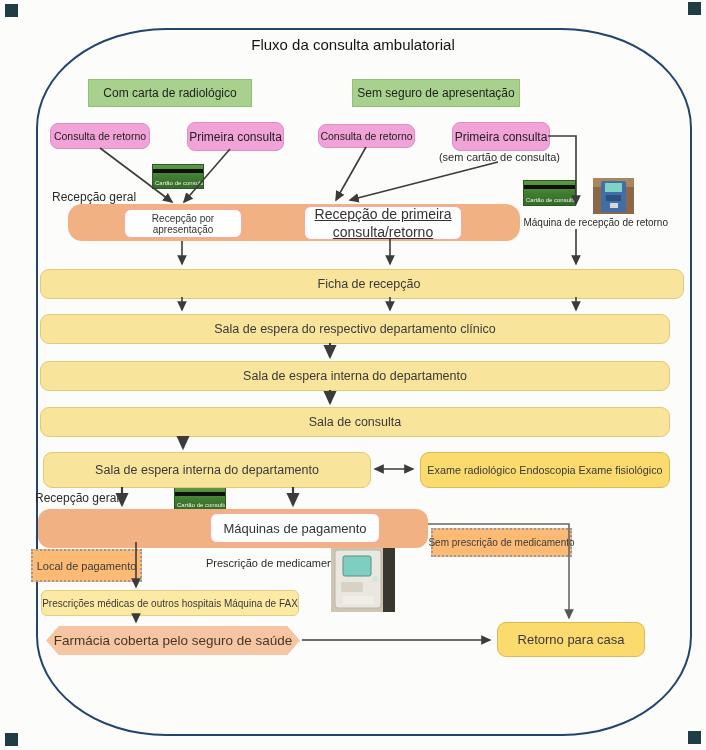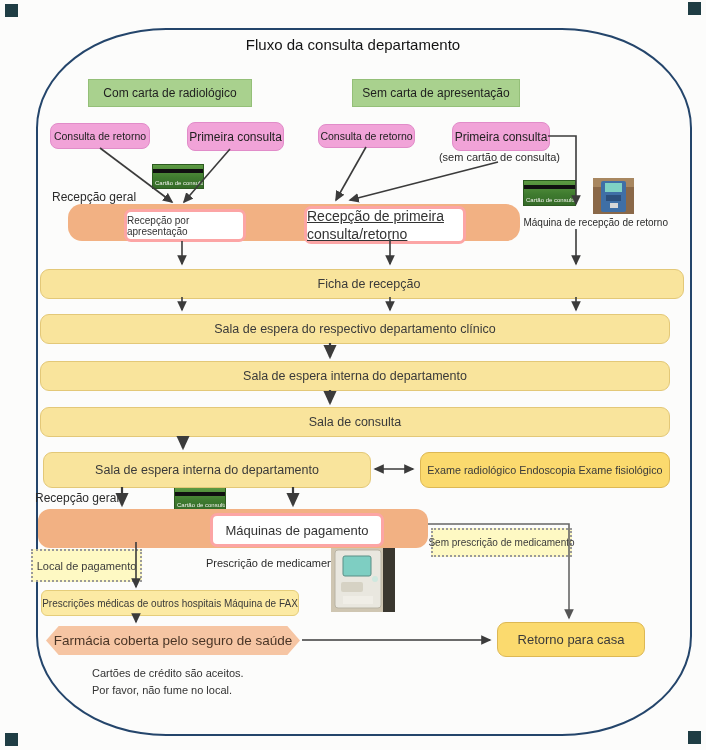--- a/index.html
+++ b/index.html
@@ -24,31 +24,31 @@
   .green-box{
     background:#a9d18e;border:1px solid #94bf78;
     font-size:12px;color:#1e1e1e;display:flex;align-items:center;justify-content:center;
   }
   .pink-box{
     background:#f1a3d8;border:1px solid #e18cc9;border-radius:8px;
     color:#222;display:flex;align-items:center;justify-content:center;white-space:nowrap;
   }
   .orange-bar{background:#f2b183;border-radius:14px;}
   .white-box{
-    background:#ffffff;border:3px solid #fca5a5;border-radius:7px;
-    color:#333;display:flex;align-items:center;justify-content:center;text-align:left;
+    background:#ffffff;border:1px solid #fca5a5;border-radius:7px;
+    color:#333;display:flex;align-items:center;justify-content:center;text-align:center;
   }
   .ybar{
     background:#f9e49c;border:1px solid #e3c878;border-radius:9px;
     font-size:12.5px;color:#3a3a3a;display:flex;align-items:center;justify-content:center;
     white-space:nowrap;
   }
   .gold{background:#fbda6e;border:1px solid #ddb854;}
   .dashed-box{
-    background:#fef9c3;border:2px dotted #9a9a9a;color:#3c3c3c;
+    background:#fdba74;border:2px dotted #9a9a9a;color:#3c3c3c;
     display:flex;align-items:center;justify-content:center;white-space:nowrap;
   }
   .lbl{color:#2b2b2b;white-space:nowrap;}
 
   .card-icon{
     background:linear-gradient(180deg,#5d9a43 0%,#3f7b2f 55%,#356b28 100%);
     border:1px solid #2c5a20;overflow:hidden;
   }
   .card-stripe{position:absolute;left:0;top:4px;width:100%;height:4px;background:#101010;}
   .card-label{position:absolute;left:2px;bottom:2px;font-size:6px;color:#f2f2ee;white-space:nowrap;}
@@ -70,24 +70,24 @@
 
 <div id="canvas">
 
   <div class="abs corner-sq" style="left:5px;top:4px;"></div>
   <div class="abs corner-sq" style="left:688px;top:2px;"></div>
   <div class="abs corner-sq" style="left:5px;top:733px;"></div>
   <div class="abs corner-sq" style="left:688px;top:731px;"></div>
 
   <div class="abs outer-border"></div>
 
-  <div class="abs page-title">Fluxo da consulta departamento</div>
+  <div class="abs page-title">Fluxo da consulta ambulatorial</div>
 
   <div class="abs green-box" style="left:88px;top:79px;width:162px;height:26px;">Com carta de radiológico</div>
-  <div class="abs green-box" style="left:352px;top:79px;width:166px;height:26px;">Sem carta de apresentação</div>
+  <div class="abs green-box" style="left:352px;top:79px;width:166px;height:26px;">Sem seguro de apresentação</div>
 
   <div class="abs pink-box" style="left:50px;top:123px;width:98px;height:24px;font-size:10.5px;">Consulta de retorno</div>
   <div class="abs pink-box" style="left:187px;top:122px;width:95px;height:27px;font-size:12px;">Primeira consulta</div>
   <div class="abs pink-box" style="left:318px;top:124px;width:95px;height:22px;font-size:10.5px;">Consulta de retorno</div>
   <div class="abs pink-box" style="left:452px;top:122px;width:96px;height:27px;font-size:12px;">Primeira consulta</div>
 
   <div class="abs lbl txt-center" style="left:408px;top:151px;width:152px;font-size:11px;">(sem cartão  de consulta)</div>
 
   <div class="abs card-icon" style="left:152px;top:164px;width:50px;height:23px;">
     <div class="card-stripe"></div>
@@ -147,24 +147,20 @@
       <rect x="12" y="48" width="30" height="8" fill="#f0eee7"></rect>
     </svg>
   </div>
 
   <div class="abs ybar" style="left:41px;top:590px;width:256px;height:24px;font-size:10px;background:#fcead4;background:#fceaa4;border-color:#e5cd7a;border-radius:6px;">Prescrições médicas de outros hospitais Máquina de FAX</div>
 
   <div class="abs farmacia" style="left:46px;top:626px;width:254px;height:29px;">Farmácia coberta pelo seguro de saúde</div>
 
   <div class="abs ybar gold" style="left:497px;top:622px;width:146px;height:33px;font-size:13px;">Retorno para casa</div>
 
-  <div class="abs notes" style="left:92px;top:665px;">
-    <div>Cartões de crédito são aceitos.</div>
-    <div>Por favor, não fume no local.</div>
-  </div>
 
   <svg class="overlay" width="706" height="750" viewBox="0 0 706 750">
     <defs>
       <marker id="ah" markerWidth="8" markerHeight="8" refX="5.5" refY="3" orient="auto-start-reverse">
         <path d="M0,0 L6.5,3 L0,6 z" fill="#3b3b3b"></path>
       </marker>
       <marker id="ahg" markerWidth="8" markerHeight="8" refX="5.5" refY="3" orient="auto">
         <path d="M0,0 L6.5,3 L0,6 z" fill="#555"></path>
       </marker>
     </defs>

